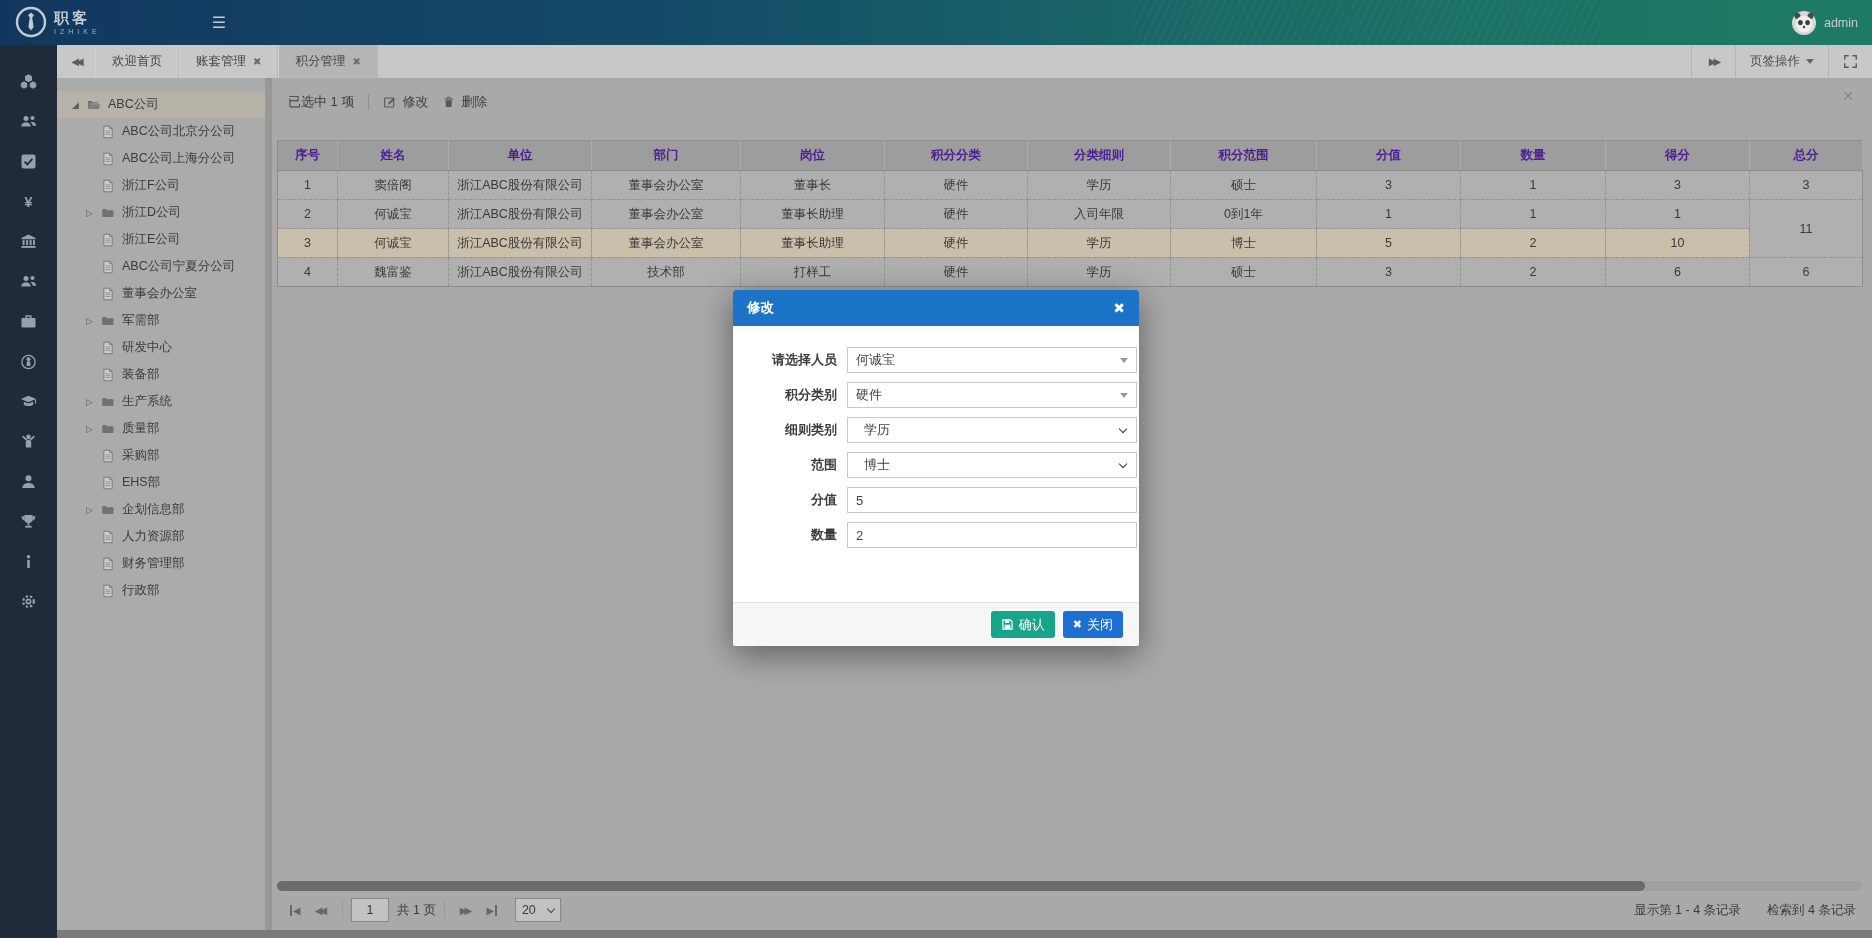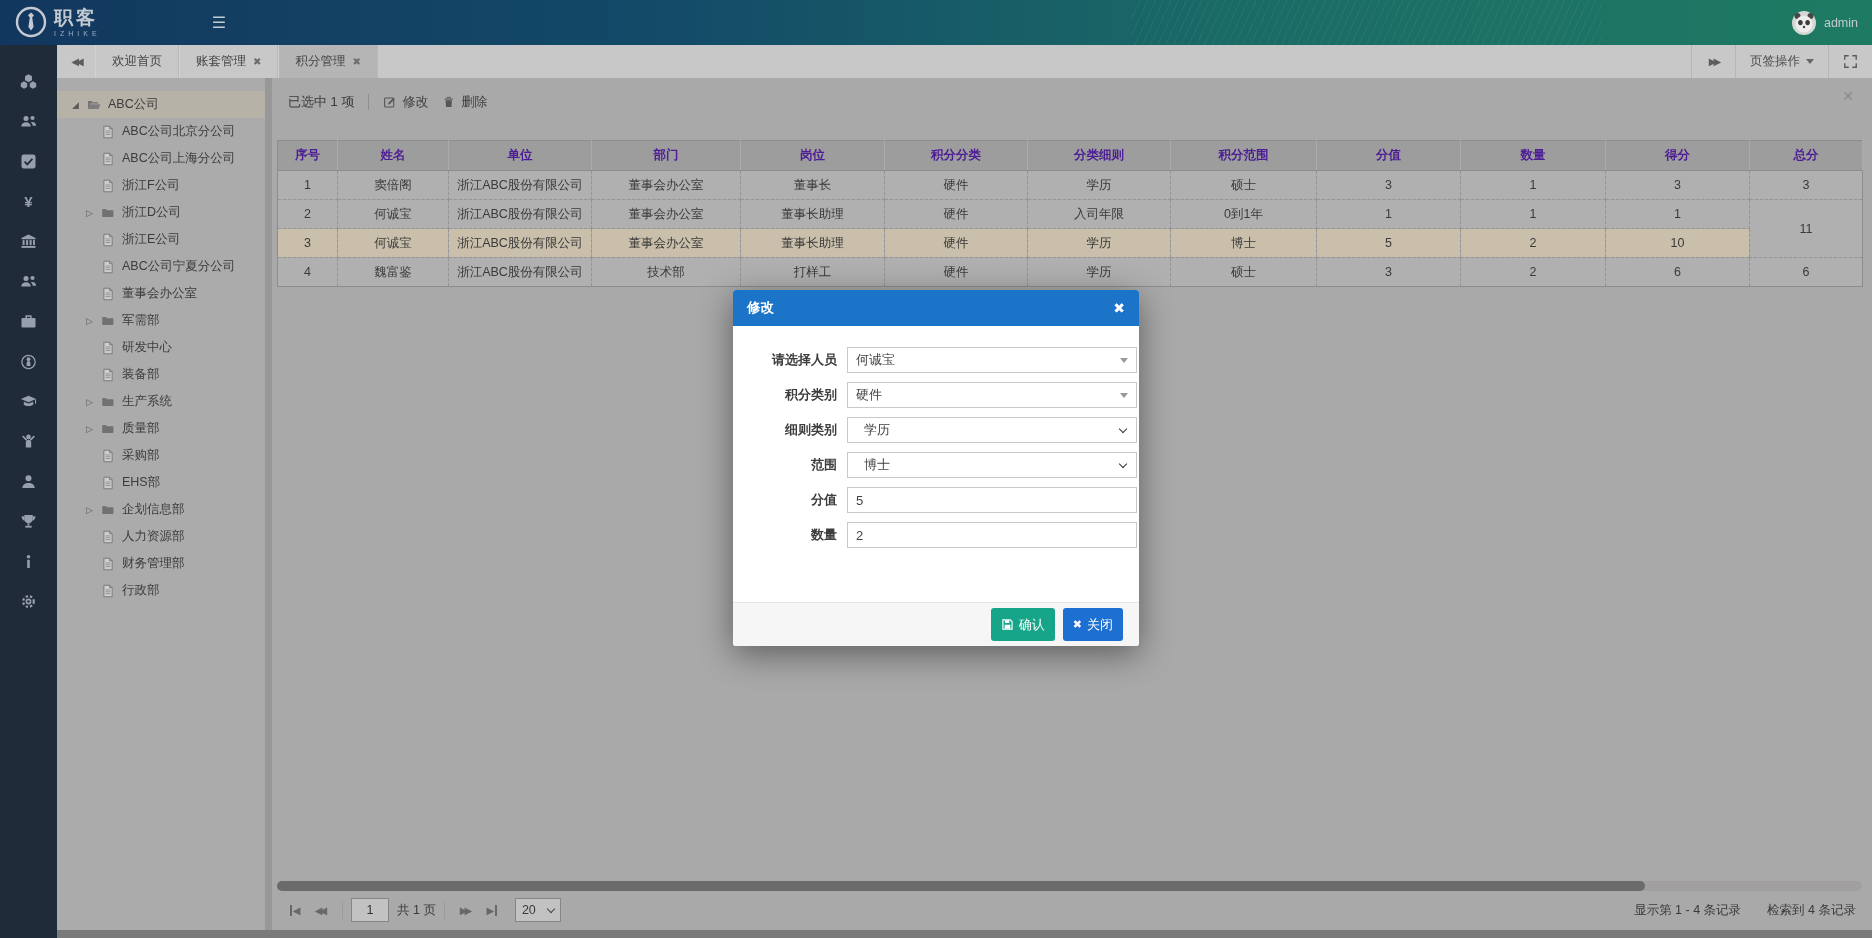--- a/index.html
+++ b/index.html
@@ -6,21 +6,21 @@
   html,body { width:1872px; height:938px; overflow:hidden; }
   body { font-family:"Liberation Sans","DejaVu Sans",sans-serif; background:#989898; position:relative; }
 
   
   .header{position:absolute;top:0;left:0;width:1872px;height:45px;
     background:linear-gradient(90deg,#12375e 0%,#134a68 35%,#1a6a66 65%,#1e7b62 100%);z-index:5;}
   .header::after{content:"";position:absolute;right:270px;top:0;width:470px;height:45px;
     background:repeating-linear-gradient(115deg,rgba(255,255,255,0.05) 0 1px,transparent 1px 7px);}
   .logo{position:absolute;left:14px;top:5px;display:flex;align-items:center;gap:6px;}
   .logo-txt{display:flex;flex-direction:column;line-height:1;}
-  .logo-zh{font-size:19px;font-weight:bold;color:#c3cad1;letter-spacing:3px;}
+  .logo-zh{font-size:15px;font-weight:bold;color:#c3cad1;letter-spacing:3px;}
   .logo-sub{font-size:7px;color:#9db0c2;letter-spacing:4px;margin-top:3px;}
   .hamburger{position:absolute;left:202px;top:0;height:45px;width:34px;display:flex;align-items:center;justify-content:center;
     color:#c3cad1;font-size:16px;cursor:pointer;}
   .user-box{position:absolute;right:14px;top:0;height:45px;display:flex;align-items:center;gap:7px;color:#c3cad1;font-size:12.5px;text-align:right;}
 
   
   .iconbar{position:absolute;left:0;top:45px;width:57px;bottom:0;background:#202b3a;z-index:4;
     display:flex;flex-direction:column;align-items:center;padding-top:24px;gap:16px;}
   .side-icon{width:24px;height:24px;display:flex;align-items:center;justify-content:center;color:#96a0ac;cursor:pointer;}
   .side-icon svg{width:17px;height:17px;}
@@ -98,21 +98,21 @@
   .field label{width:92px;text-align:right;font-size:13px;color:#3d3d3d;font-weight:600;flex:none;}
   .ctrl{flex:1;margin-left:10px;height:26px;border:1px solid #c9c9c9;background:#fff;display:flex;align-items:center;
     font-size:13px;color:#444;padding:0 8px;position:relative;cursor:pointer;}
   .ctrl .val{white-space:nowrap;}
   .ctrl.sel .val{padding-left:8px;}
   .ctrl .caret-down{position:absolute;right:8px;border-top-color:#999;}
   .ctrl .chev{position:absolute;right:10px;border-color:#333;}
   input.ctrl-input{flex:1;margin-left:10px;height:26px;border:1px solid #c9c9c9;padding:0 8px;font-size:13px;color:#444;background:#fff;}
   .modal-footer{height:44px;border-top:1px solid #e3e3e3;background:#f6f6f6;display:flex;align-items:center;
     justify-content:flex-end;padding:0 16px;gap:8px;flex:none;}
-  .btn{height:33px;padding:0 10px;border:none;border-radius:3px;color:#fff;font-size:13px;display:flex;align-items:center;gap:5px;cursor:pointer;}
+  .btn{height:27px;padding:0 10px;border:none;border-radius:3px;color:#fff;font-size:13px;display:flex;align-items:center;gap:5px;cursor:pointer;}
   .btn svg{width:13px;height:13px;}
   .btn-confirm{background:#17a589;}
   .btn-close{background:#1d6fd1;}
 </style>
 </head>
 <body>
 
 <div class="header">
   <div class="logo">
     <svg viewBox="0 0 34 34" width="34" height="34">

